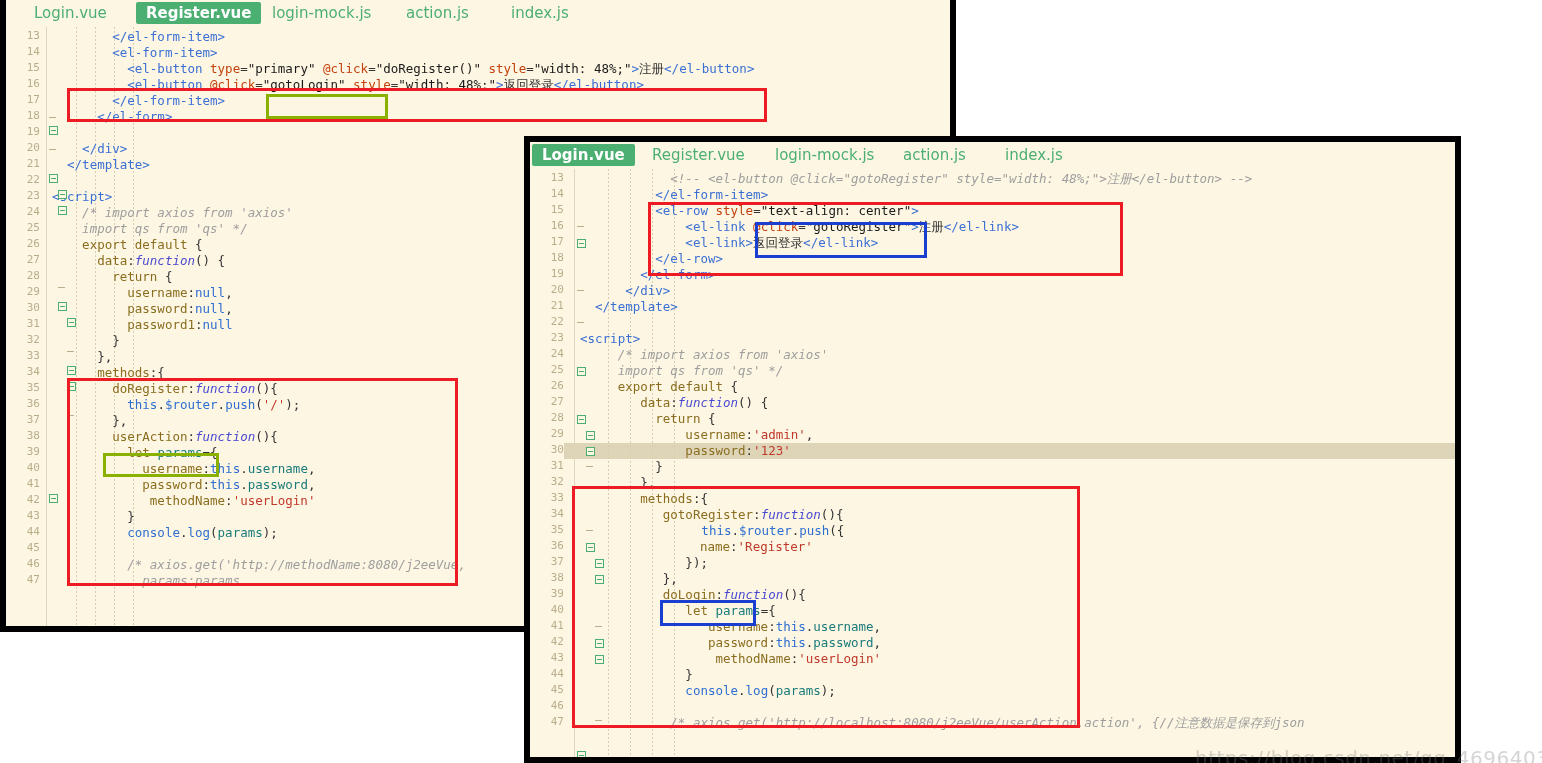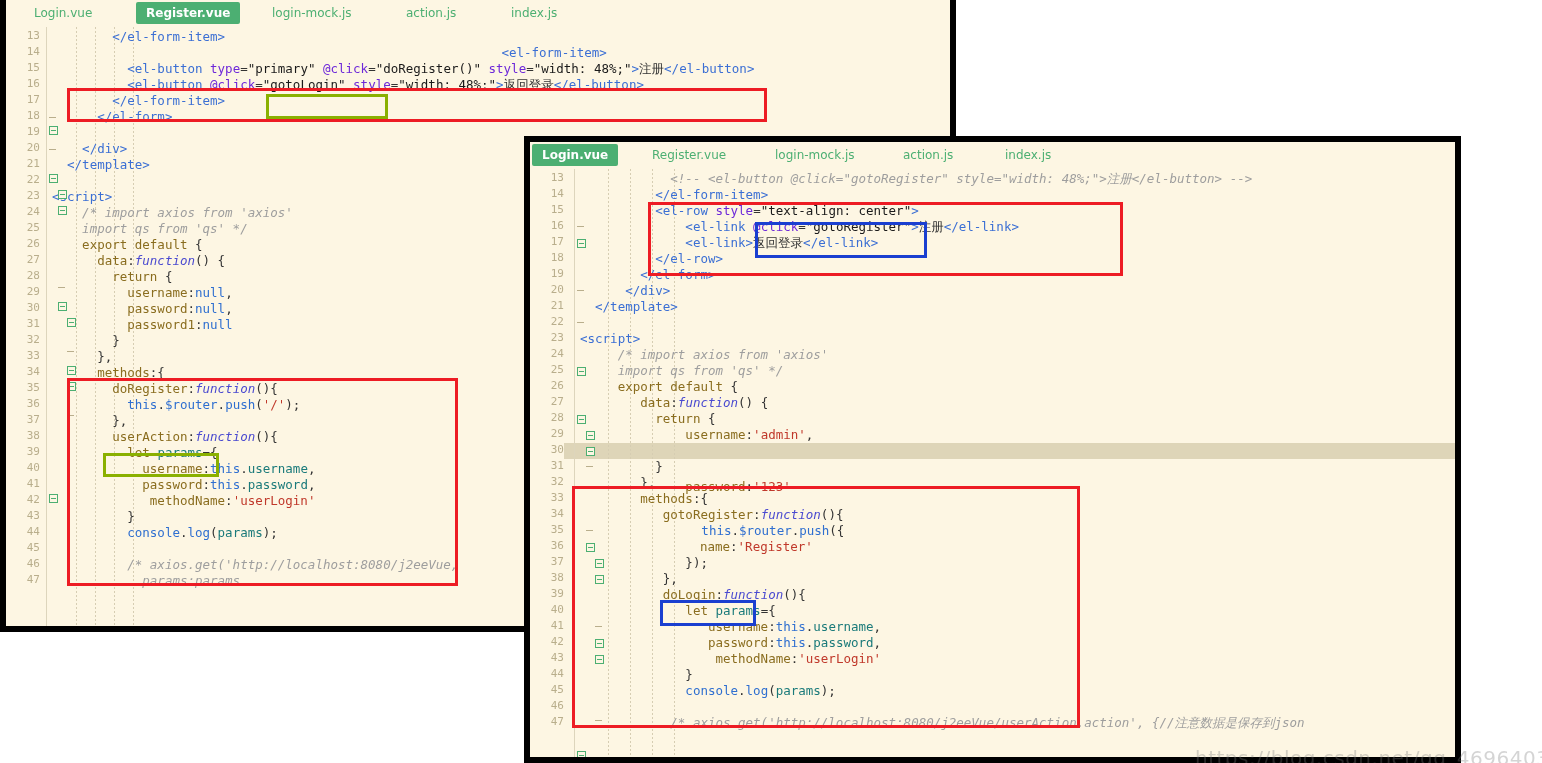--- a/index.html
+++ b/index.html
@@ -13,41 +13,41 @@
   .window.front{left:524px;top:136px;width:937px;height:627px;
       border:6px solid #000;box-shadow:0 0 0 0 rgba(0,0,0,0);}
 
   .paper{position:absolute;inset:0;background:#fdf6e3;overflow:hidden;}
 
   
   .tabbar{position:absolute;left:0;top:0;height:27px;width:100%;
       background:#fdf6e3;}
   .tab{position:absolute;top:2px;height:22px;line-height:22px;
       font-family:"DejaVu Sans","Liberation Sans",sans-serif;
-      font-size:12px;color:#4caf72;padding:0 10px;white-space:nowrap;}
+      font-size:15px;color:#4caf72;padding:0 10px;white-space:nowrap;}
   .tab.active{background:#4caf72;color:#ffffff;font-weight:bold;border-radius:2px;}
 
   
   .code{position:absolute;left:0;top:27px;right:0;bottom:0;
       font-family:"DejaVu Sans Mono","Liberation Mono",monospace;
       font-size:12.5px;}
   .ln{position:absolute;left:0;width:100%;height:16px;line-height:16px;white-space:pre;}
   .num{position:absolute;left:0;width:34px;text-align:right;color:#b9ae8c;font-size:11px;}
   .fold{position:absolute;width:9px;height:9px;top:3px;border:1px solid #4caf72;
         box-sizing:border-box;background:#fdf6e3;}
   .fold:after{content:"";position:absolute;left:1px;right:1px;top:3px;
         border-top:1px solid #4caf72;}
   .dash{position:absolute;width:7px;height:1px;background:#b9ae8c;top:8px;}
   .guide{position:absolute;width:1px;top:0;bottom:0;
       background:repeating-linear-gradient(to bottom,#d6cdb2 0 2px,transparent 2px 4px);}
   .vbar{position:absolute;width:1px;top:0;bottom:0;background:#ddd5bc;}
 
   
   .c-tag{color:#3b6fd4;}
-  .c-attr{color:#6d28d9;}
+  .c-attr{color:#c2410c;}
   .c-str{color:#1a1a1a;}
   .c-cmt{color:#9e9e9e;font-style:italic;}
   .c-kw{color:#8a6d1f;}
   .c-fn{color:#4a4ad0;font-style:italic;}
   .c-prop{color:#1a7a7a;}
   .c-plain{color:#333333;}
   .c-val{color:#c0392b;}
   .c-blue{color:#2f6fd0;}
   .c-cjk{font-family:"DejaVu Sans","Liberation Sans",sans-serif;}
 
@@ -118,21 +118,21 @@
           <div class="num" style="top:466px;left:0px;">42</div>
           <div class="num" style="top:482px;left:0px;">43</div>
           <div class="num" style="top:498px;left:0px;">44</div>
           <div class="num" style="top:514px;left:0px;">45</div>
           <div class="num" style="top:530px;left:0px;">46</div>
           <div class="num" style="top:546px;left:0px;">47</div>
         </div>
 
       <div id="back-code">
           <div class="ln" style="top:2px;left:46px;"><span class="c-plain">        <span class="c-tag">&lt;/el-form-item</span><span class="c-tag">&gt;</span></span></div>
-          <div class="ln" style="top:18px;left:46px;text-align:center;"><span class="c-plain">        <span class="c-tag">&lt;el-form-item</span><span class="c-tag">&gt;</span></span></div>
+          <div class="ln" style="top:18px;left:46px;"><span class="c-plain">        <span class="c-tag">&lt;el-form-item</span><span class="c-tag">&gt;</span></span></div>
           <div class="ln" style="top:34px;left:46px;"><span class="c-plain">          <span class="c-tag">&lt;el-button</span> <span class="c-attr">type</span>=<span class="c-str">"primary"</span> <span class="c-attr">@click</span>=<span class="c-str">"doRegister()"</span> <span class="c-attr">style</span>=<span class="c-str">"width: 48%;"</span><span class="c-tag">&gt;</span><span class="c-cjk c-plain">注册</span><span class="c-tag">&lt;/el-button</span><span class="c-tag">&gt;</span></span></div>
           <div class="ln" style="top:50px;left:46px;"><span class="c-plain">          <span class="c-tag">&lt;el-button</span> <span class="c-attr">@click</span>=<span class="c-str">"gotoLogin"</span> <span class="c-attr">style</span>=<span class="c-str">"width: 48%;"</span><span class="c-tag">&gt;</span><span class="c-cjk c-plain">返回登录</span><span class="c-tag">&lt;/el-button</span><span class="c-tag">&gt;</span></span></div>
           <div class="ln" style="top:66px;left:46px;"><span class="c-plain">        <span class="c-tag">&lt;/el-form-item</span><span class="c-tag">&gt;</span></span></div>
           <div class="ln" style="top:82px;left:46px;"><span class="c-plain">      <span class="c-tag">&lt;/el-form</span><span class="c-tag">&gt;</span></span></div>
           <div class="ln" style="top:98px;left:46px;"><span class="c-plain"></span></div>
           <div class="ln" style="top:114px;left:46px;"><span class="c-plain">    <span class="c-tag">&lt;/div</span><span class="c-tag">&gt;</span></span></div>
           <div class="ln" style="top:130px;left:46px;"><span class="c-plain">  <span class="c-tag">&lt;/template</span><span class="c-tag">&gt;</span></span></div>
           <div class="ln" style="top:146px;left:46px;"><span class="c-plain"></span></div>
           <div class="ln" style="top:162px;left:46px;"><span class="c-plain"><span class="c-tag">&lt;script</span><span class="c-tag">&gt;</span></span></div>
           <div class="ln" style="top:178px;left:46px;"><span class="c-cmt">    /* import axios from 'axios'</span></div>
@@ -150,21 +150,21 @@
           <div class="ln" style="top:370px;left:46px;"><span class="c-plain">          <span class="c-blue">this</span>.<span class="c-blue">$router</span>.<span class="c-blue">push</span>(<span class="c-val">'/'</span>);</span></div>
           <div class="ln" style="top:386px;left:46px;"><span class="c-plain">        },</span></div>
           <div class="ln" style="top:402px;left:46px;"><span class="c-plain">        <span class="c-kw">userAction</span>:<span class="c-fn">function</span>(){</span></div>
           <div class="ln" style="top:418px;left:46px;"><span class="c-plain">          <span class="c-kw">let</span> <span class="c-prop">params</span>={</span></div>
           <div class="ln" style="top:434px;left:46px;"><span class="c-plain">            <span class="c-kw">username</span>:<span class="c-blue">this</span>.<span class="c-prop">username</span>,</span></div>
           <div class="ln" style="top:450px;left:46px;"><span class="c-plain">            <span class="c-kw">password</span>:<span class="c-blue">this</span>.<span class="c-prop">password</span>,</span></div>
           <div class="ln" style="top:466px;left:46px;"><span class="c-plain">             <span class="c-kw">methodName</span>:<span class="c-val">'userLogin'</span></span></div>
           <div class="ln" style="top:482px;left:46px;"><span class="c-plain">          }</span></div>
           <div class="ln" style="top:498px;left:46px;"><span class="c-plain">          <span class="c-blue">console</span>.<span class="c-blue">log</span>(<span class="c-prop">params</span>);</span></div>
           <div class="ln" style="top:514px;left:46px;"><span class="c-plain"></span></div>
-          <div class="ln" style="top:530px;left:46px;"><span class="c-cmt">          /* axios.get('http://localhost:8080/j2eeVue,</span></div>
+          <div class="ln" style="top:530px;left:46px;"><span class="c-cmt">          /* axios.get('http://methodName:8080/j2eeVue,</span></div>
           <div class="ln" style="top:546px;left:46px;"><span class="c-cmt">            params:params</span></div>
         </div>
 
       <div class="fold" style="left:43px;top:99px;"></div>
       <div class="fold" style="left:43px;top:147px;"></div>
       <div class="fold" style="left:52px;top:163px;"></div>
       <div class="fold" style="left:52px;top:179px;"></div>
       <div class="fold" style="left:52px;top:275px;"></div>
       <div class="fold" style="left:61px;top:291px;"></div>
       <div class="fold" style="left:61px;top:339px;"></div>
@@ -252,21 +252,21 @@
           <div class="ln" style="top:114px;left:50px;"><span class="c-plain">      <span class="c-tag">&lt;/div</span><span class="c-tag">&gt;</span></span></div>
           <div class="ln" style="top:130px;left:50px;"><span class="c-plain">  <span class="c-tag">&lt;/template</span><span class="c-tag">&gt;</span></span></div>
           <div class="ln" style="top:146px;left:50px;"><span class="c-plain"></span></div>
           <div class="ln" style="top:162px;left:50px;"><span class="c-plain"><span class="c-tag">&lt;script</span><span class="c-tag">&gt;</span></span></div>
           <div class="ln" style="top:178px;left:50px;"><span class="c-cmt">     /* import axios from 'axios'</span></div>
           <div class="ln" style="top:194px;left:50px;"><span class="c-cmt">     import qs from 'qs' */</span></div>
           <div class="ln" style="top:210px;left:50px;"><span class="c-plain">     <span class="c-kw">export</span> <span class="c-kw">default</span> {</span></div>
           <div class="ln" style="top:226px;left:50px;"><span class="c-plain">        <span class="c-kw">data</span>:<span class="c-fn">function</span>() {</span></div>
           <div class="ln" style="top:242px;left:50px;"><span class="c-plain">          <span class="c-kw">return</span> {</span></div>
           <div class="ln" style="top:258px;left:50px;"><span class="c-plain">              <span class="c-kw">username</span>:<span class="c-val">'admin'</span>,</span></div>
-          <div class="ln" style="top:274px;left:50px;margin-top:36px;"><span class="c-plain">              <span class="c-kw">password</span>:<span class="c-val">'123'</span></span></div>
+          <div class="ln" style="top:274px;left:50px;"><span class="c-plain">              <span class="c-kw">password</span>:<span class="c-val">'123'</span></span></div>
           <div class="ln" style="top:290px;left:50px;"><span class="c-plain">          }</span></div>
           <div class="ln" style="top:306px;left:50px;"><span class="c-plain">        },</span></div>
           <div class="ln" style="top:322px;left:50px;"><span class="c-plain">        <span class="c-kw">methods</span>:{</span></div>
           <div class="ln" style="top:338px;left:50px;"><span class="c-plain">           <span class="c-kw">gotoRegister</span>:<span class="c-fn">function</span>(){</span></div>
           <div class="ln" style="top:354px;left:66px;"><span class="c-plain">              <span class="c-blue">this</span>.<span class="c-blue">$router</span>.<span class="c-blue">push</span>({</span></div>
           <div class="ln" style="top:370px;left:42px;"><span class="c-plain">                 <span class="c-kw">name</span>:<span class="c-val">'Register'</span></span></div>
           <div class="ln" style="top:386px;left:50px;"><span class="c-plain">              });</span></div>
           <div class="ln" style="top:402px;left:50px;"><span class="c-plain">           },</span></div>
           <div class="ln" style="top:418px;left:50px;"><span class="c-plain">           <span class="c-kw">doLogin</span>:<span class="c-fn">function</span>(){</span></div>
           <div class="ln" style="top:434px;left:50px;"><span class="c-plain">              <span class="c-kw">let</span> <span class="c-prop">params</span>={</span></div>

